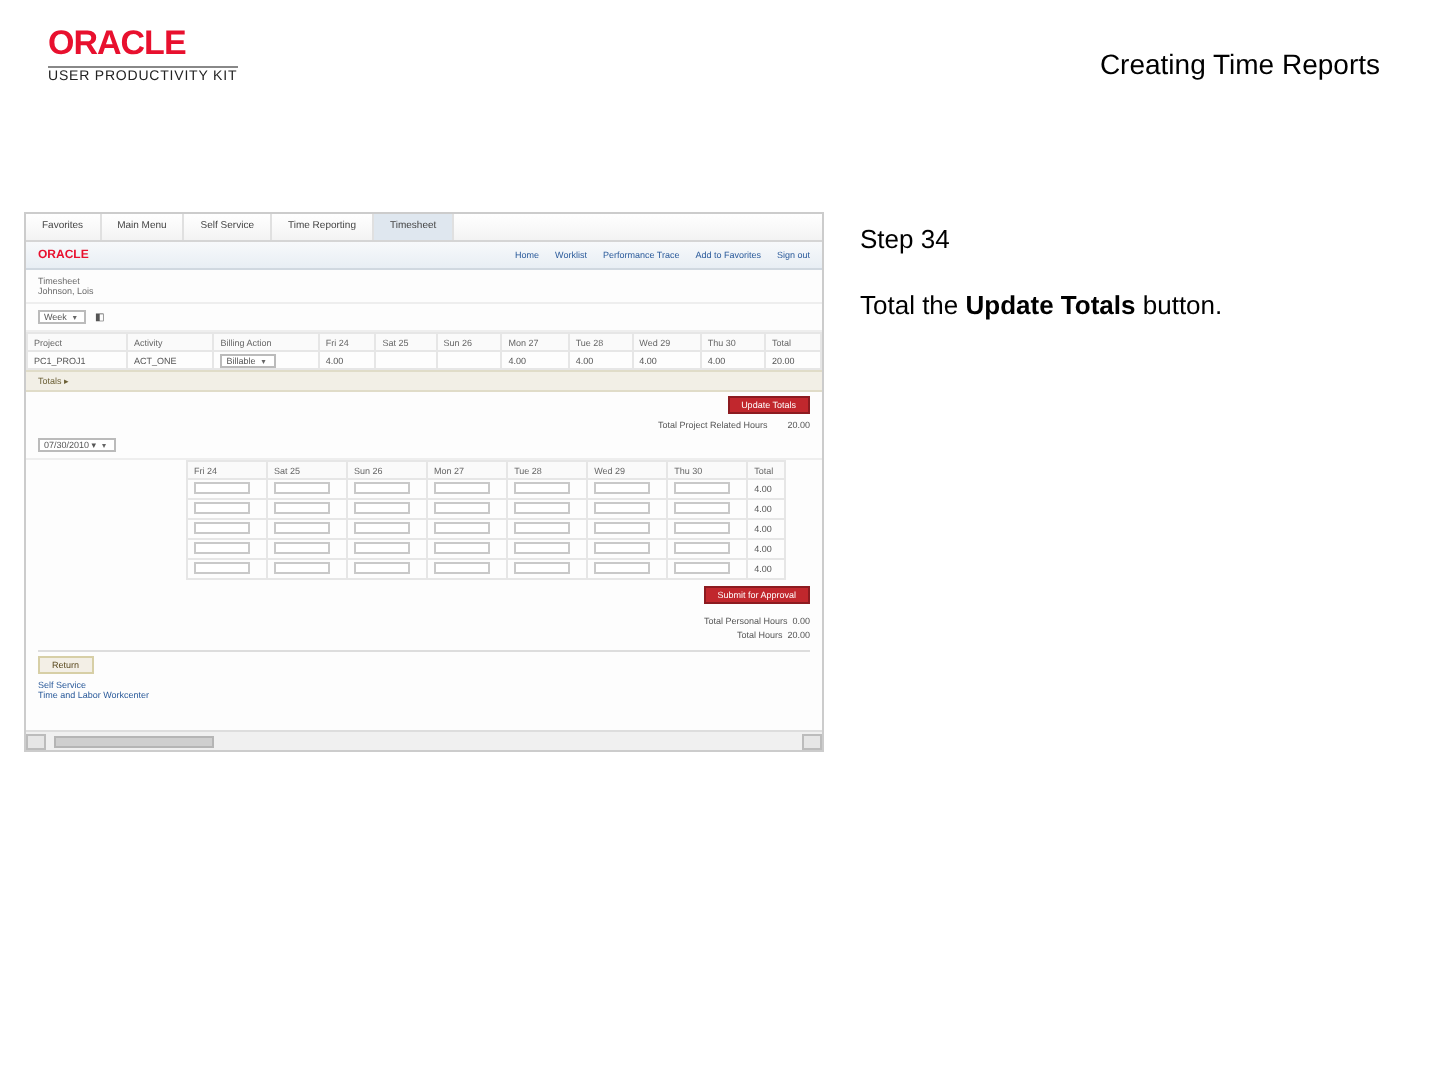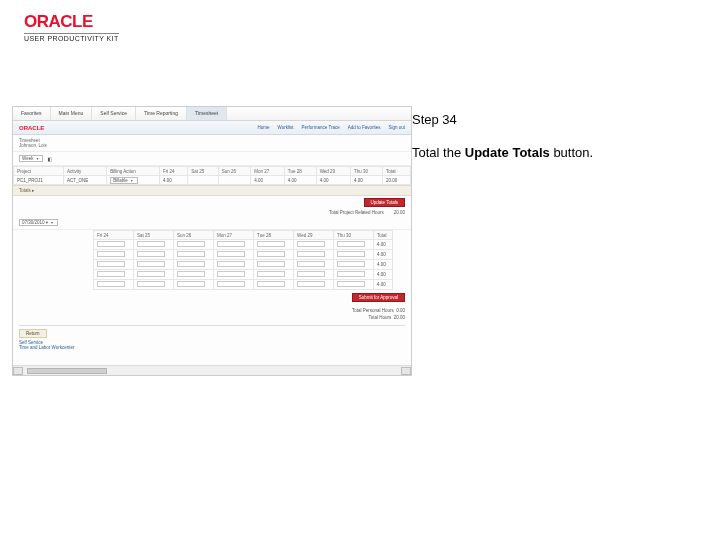--- a/index.html
+++ b/index.html
@@ -12,21 +12,21 @@
   .header {
     position: absolute; top: 12px; left: 24px; right: 24px;
     display: flex; justify-content: space-between; align-items: flex-start;
   }
   .brand { display: flex; flex-direction: column; gap: 1px; }
   .oracle-logo { font-family: Arial, sans-serif; font-weight: bold; font-size: 17px; color: #e8102e; letter-spacing: -0.5px; }
   .upk { font-size: 7px; color: #222; letter-spacing: 0.4px; border-top: 1px solid #888; padding-top: 1px; }
   .page-title { font-size: 14px; color: #000; margin-top: 12px; margin-right: 6px; }
   .main {
     position: absolute; top: 106px; left: 12px;
-    display: flex; align-items: flex-start;
+    display: flex; gap: 18px; align-items: flex-start;
   }
   .screenshot {
     width: 400px; height: 270px;
     border: 1px solid #ccc;
     background: #fdfdfd;
     font-size: 5px;
     color: #555;
     overflow: hidden;
     position: relative;
   }
@@ -82,20 +82,21 @@
   .link { color:#2a5a9a; }
 </style>
 </head>
 <body>
 
 <div class="header">
   <div class="brand">
     <div class="oracle-logo">ORACLE</div>
     <div class="upk">USER PRODUCTIVITY KIT</div>
   </div>
+  <div class="page-title">Creating Time Reports</div>
 </div>
 
 <div class="main">
 
   <div class="screenshot">
     <div class="app-tabs">
       <div class="app-tab">Favorites</div>
       <div class="app-tab">Main Menu</div>
       <div class="app-tab">Self Service</div>
       <div class="app-tab">Time Reporting</div>

